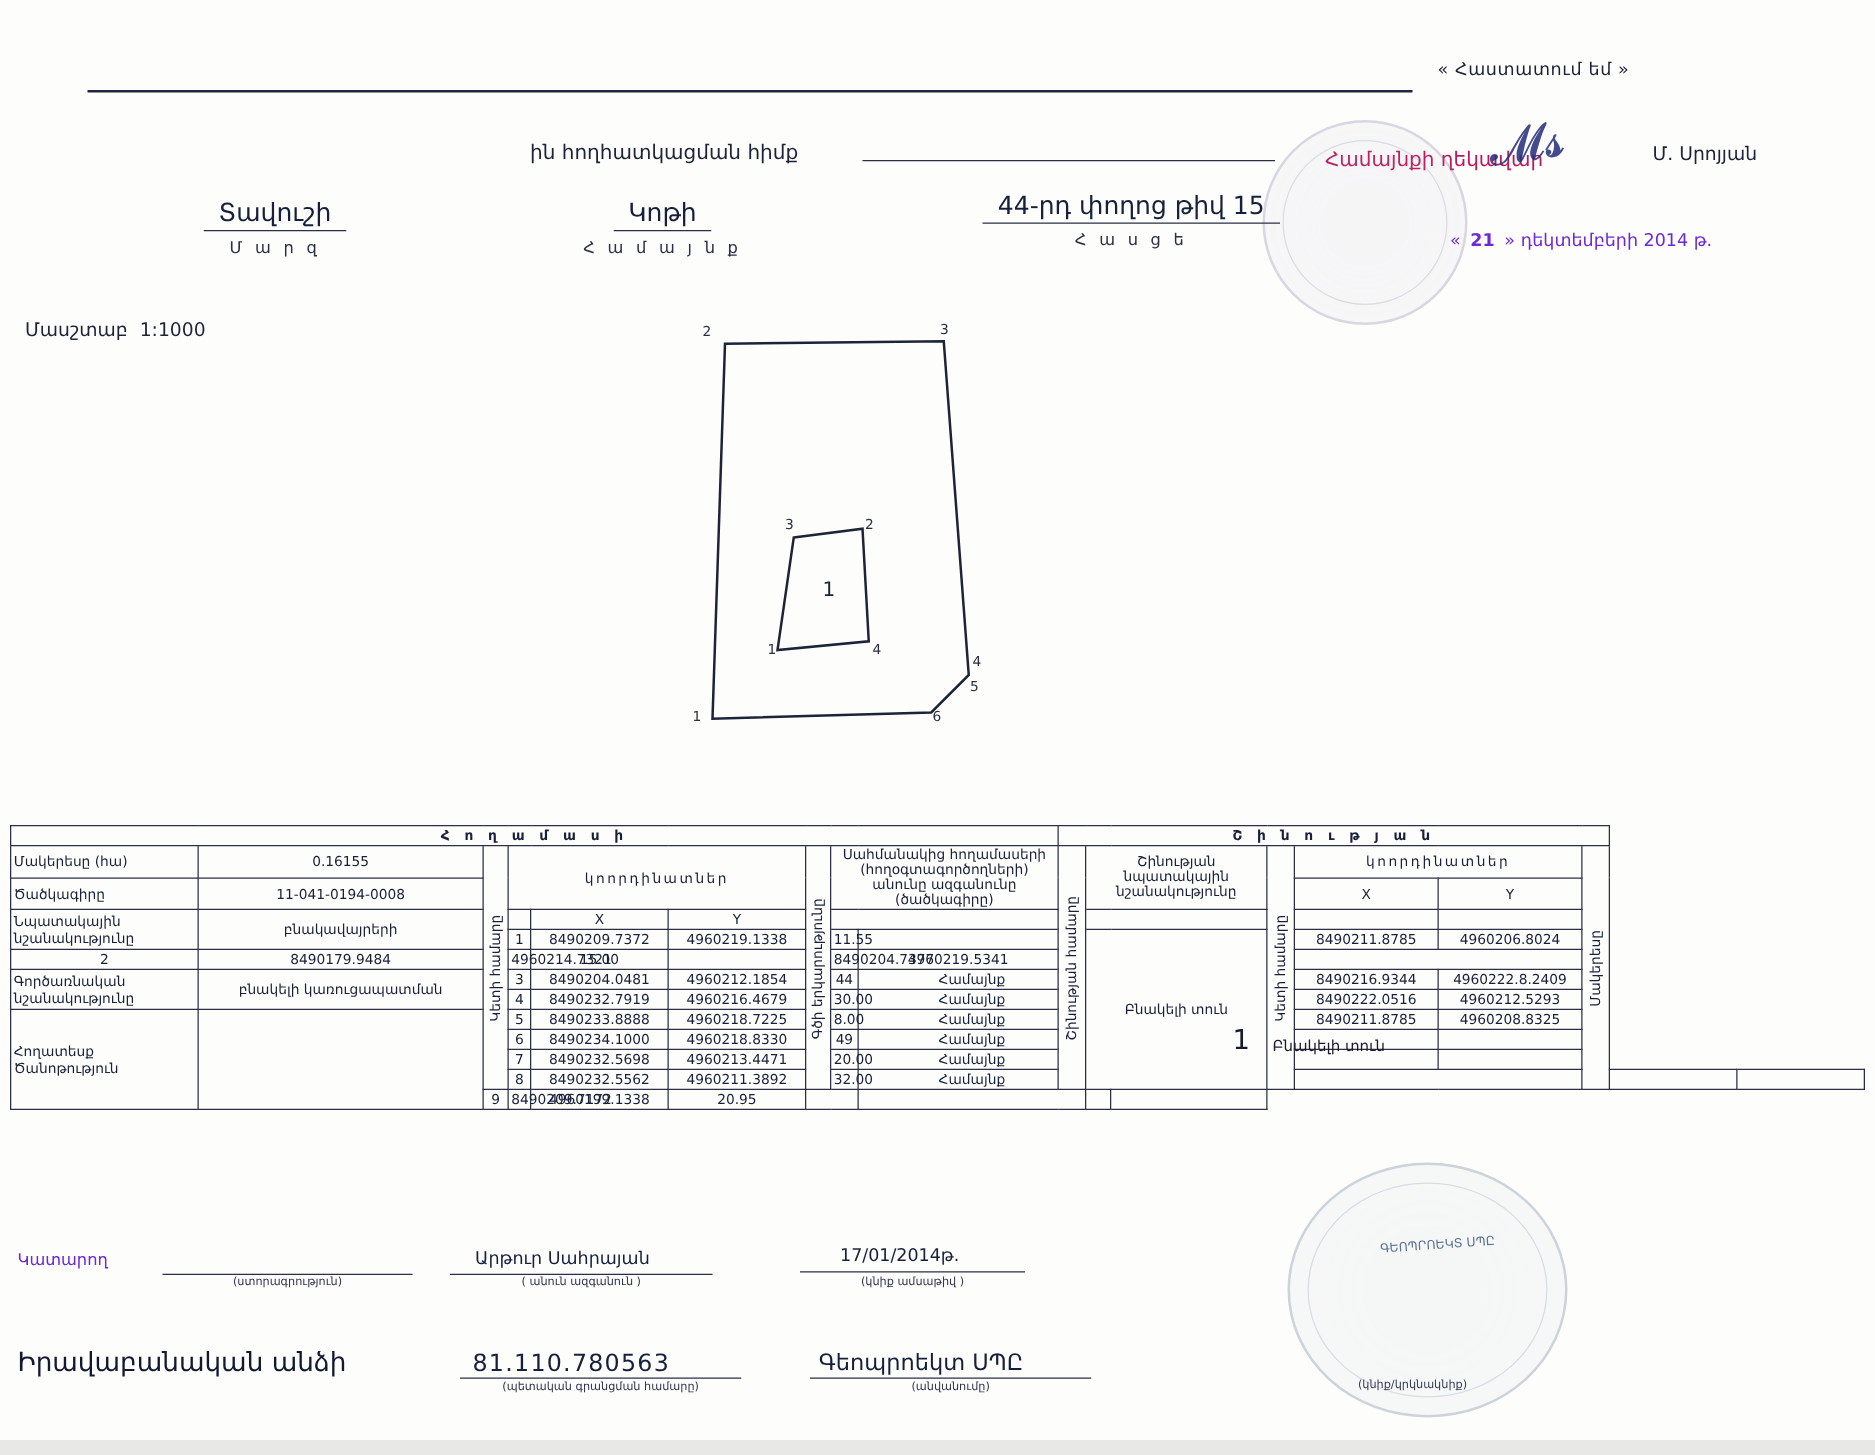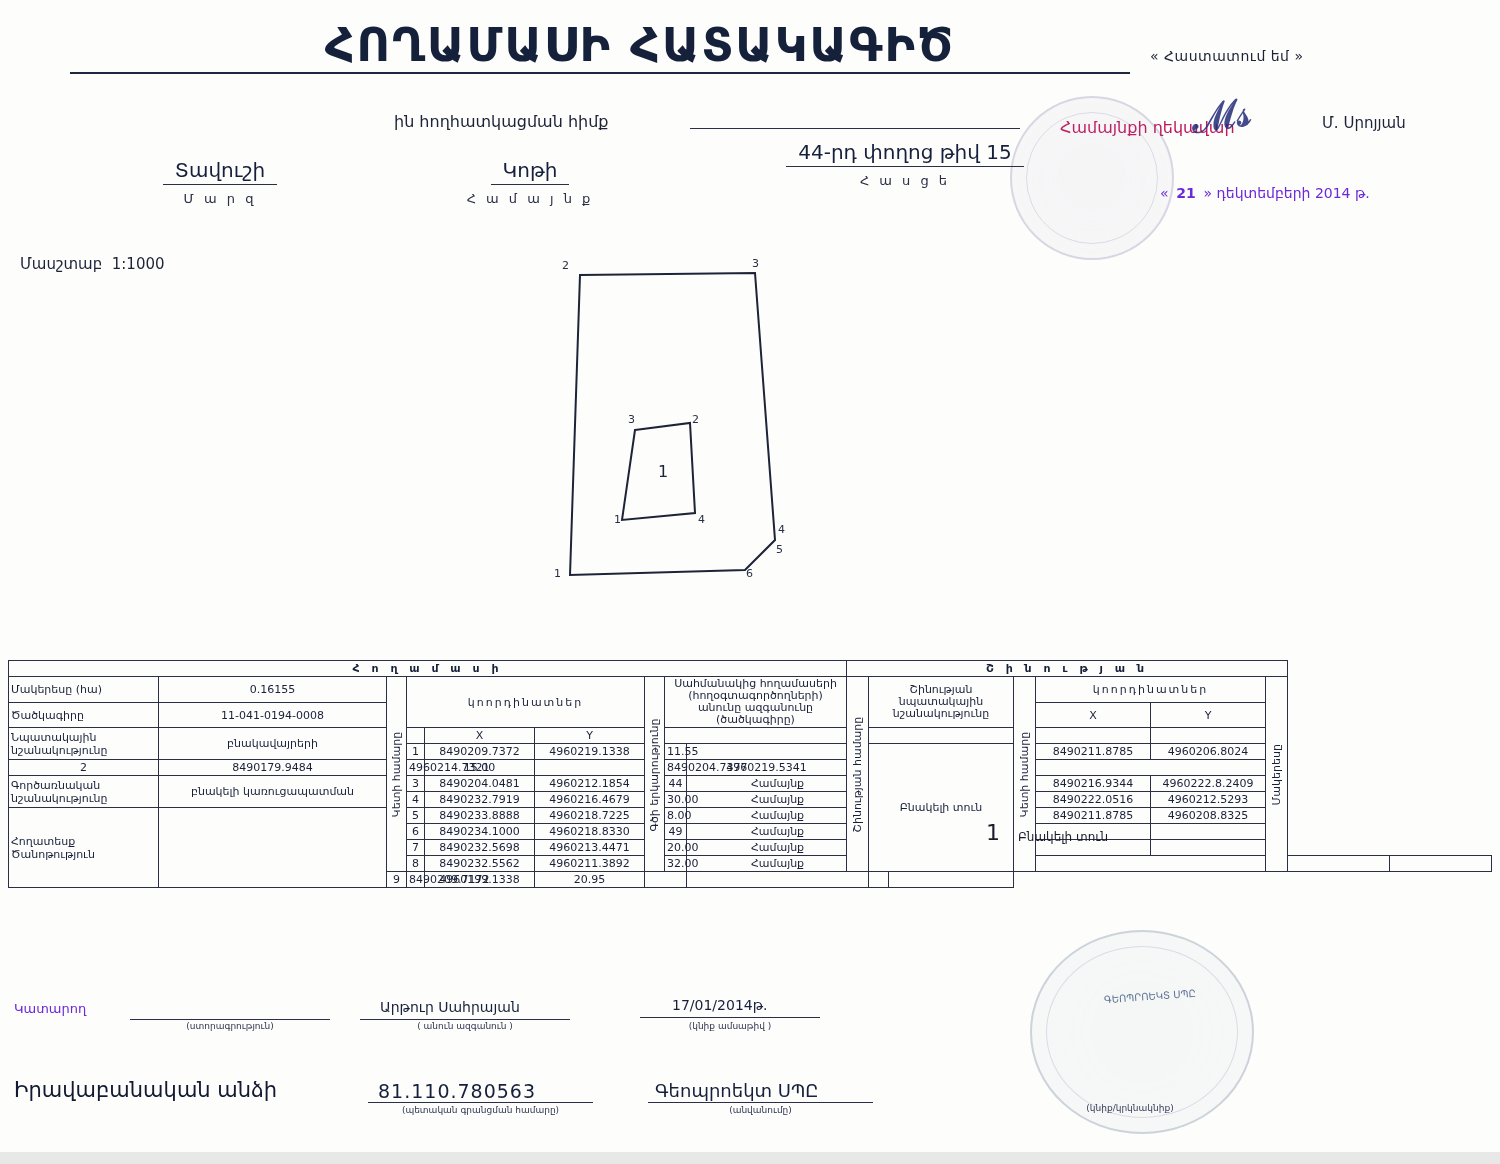--- a/index.html
+++ b/index.html
@@ -22,21 +22,21 @@
     color:#15203a;
     font-family:"DejaVu Sans", sans-serif;
   }
   .title-rule{
     position:absolute;left:70px;top:72px;width:1060px;height:2px;background:#20263f;
   }
   .approve{
     position:absolute;left:1150px;top:48px;font-size:14px;color:#1c2235;letter-spacing:.5px;
   }
   .sub-line-label{
-    position:absolute;left:394px;top:112px;font-size:16px;color:#1d2338;
+    position:absolute;left:424px;top:112px;font-size:16px;color:#1d2338;
   }
   .sub-line{
     position:absolute;left:690px;top:128px;width:330px;height:1px;background:#2a2f45;
   }
 
   .approver-role{position:absolute;left:1060px;top:118px;font-size:16px;color:#be185d;}
   .approver-name{position:absolute;left:1322px;top:114px;font-size:15px;color:#1d2338;}
   .approver-sign{
     position:absolute;left:1190px;top:86px;width:150px;height:44px;
     font-size:40px;color:#232c7a;transform:rotate(-8deg);opacity:.85;
@@ -48,21 +48,21 @@
   .date-month{display:inline-block;min-width:90px;text-align:center;}
 
   
   .fld{position:absolute;text-align:center;}
   .fld .v{font-size:20px;color:#16203c;}
   .fld .u{border-bottom:1.5px solid #2a2f45;padding:0 12px 2px 12px;display:inline-block;}
   .fld .lbl{font-size:13px;color:#2a2f45;letter-spacing:3px;margin-top:6px;}
 
   .marz{left:120px;top:158px;width:200px;}
   .haym{left:410px;top:158px;width:240px;}
-  .hasce{left:690px;top:140px;width:430px;}
+  .hasce{left:690px;top:152px;width:430px;}
 
   .scale{position:absolute;left:20px;top:255px;font-size:15px;color:#1d2338;}
 
   
   .map{position:absolute;left:540px;top:255px;width:300px;height:340px;}
   .vlabel{position:absolute;font-size:11px;color:#2a2f45;}
 
   
   .stamp{
     position:absolute;border-radius:50%;
@@ -112,21 +112,20 @@
   .code-label{position:absolute;left:14px;top:1078px;font-size:21px;color:#121a33;}
   .code-val{position:absolute;left:378px;top:1080px;font-size:19px;color:#16203c;letter-spacing:1px;}
   .org-val{position:absolute;left:655px;top:1080px;font-size:18px;color:#16203c;}
   .bottom-edge{position:absolute;left:0;top:1152px;width:1500px;height:12px;background:#e8e8e6;}
 </style>
 </head>
 <body>
 
 <div class="page">
 
-  <div class="title">ՀՈՂԱՄԱՍԻ ՀԱՏԱԿԱԳԻԾ</div>
   <div class="title-rule"></div>
   <div class="approve">« Հաստատում եմ »</div>
 
   <div class="sub-line-label">ին  հողհատկացման  հիմք</div>
   <div class="sub-line"></div>
 
   <div class="approver-role">Համայնքի ղեկավար</div>
   <div class="approver-sign">𝓜𝓼</div>
   <div class="approver-name">Մ. Սրոյյան</div>
 

